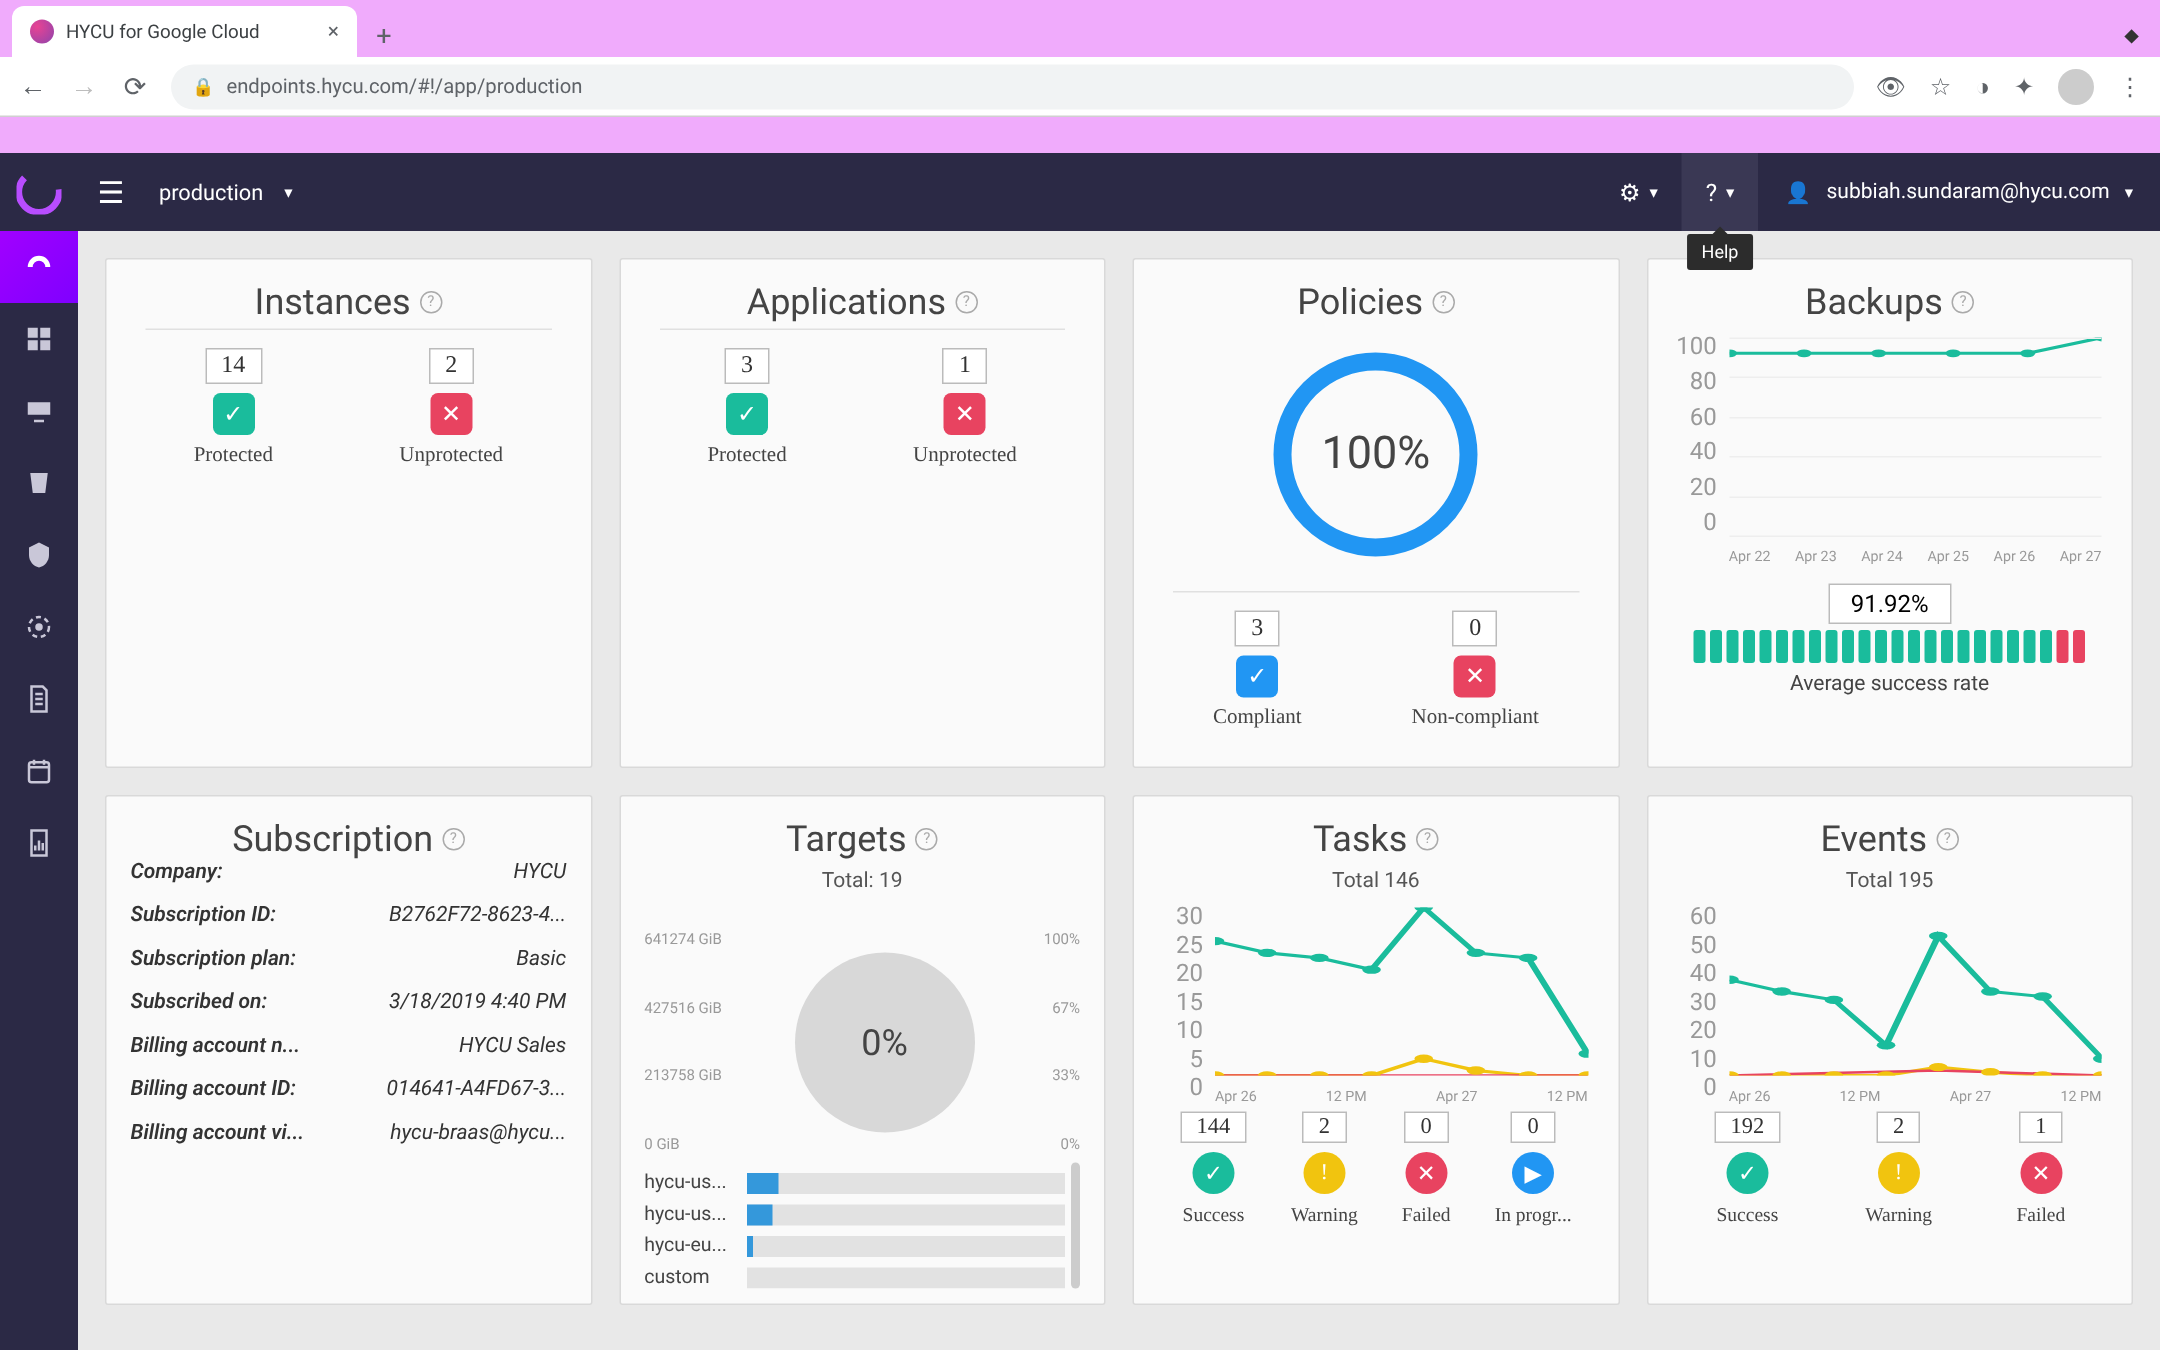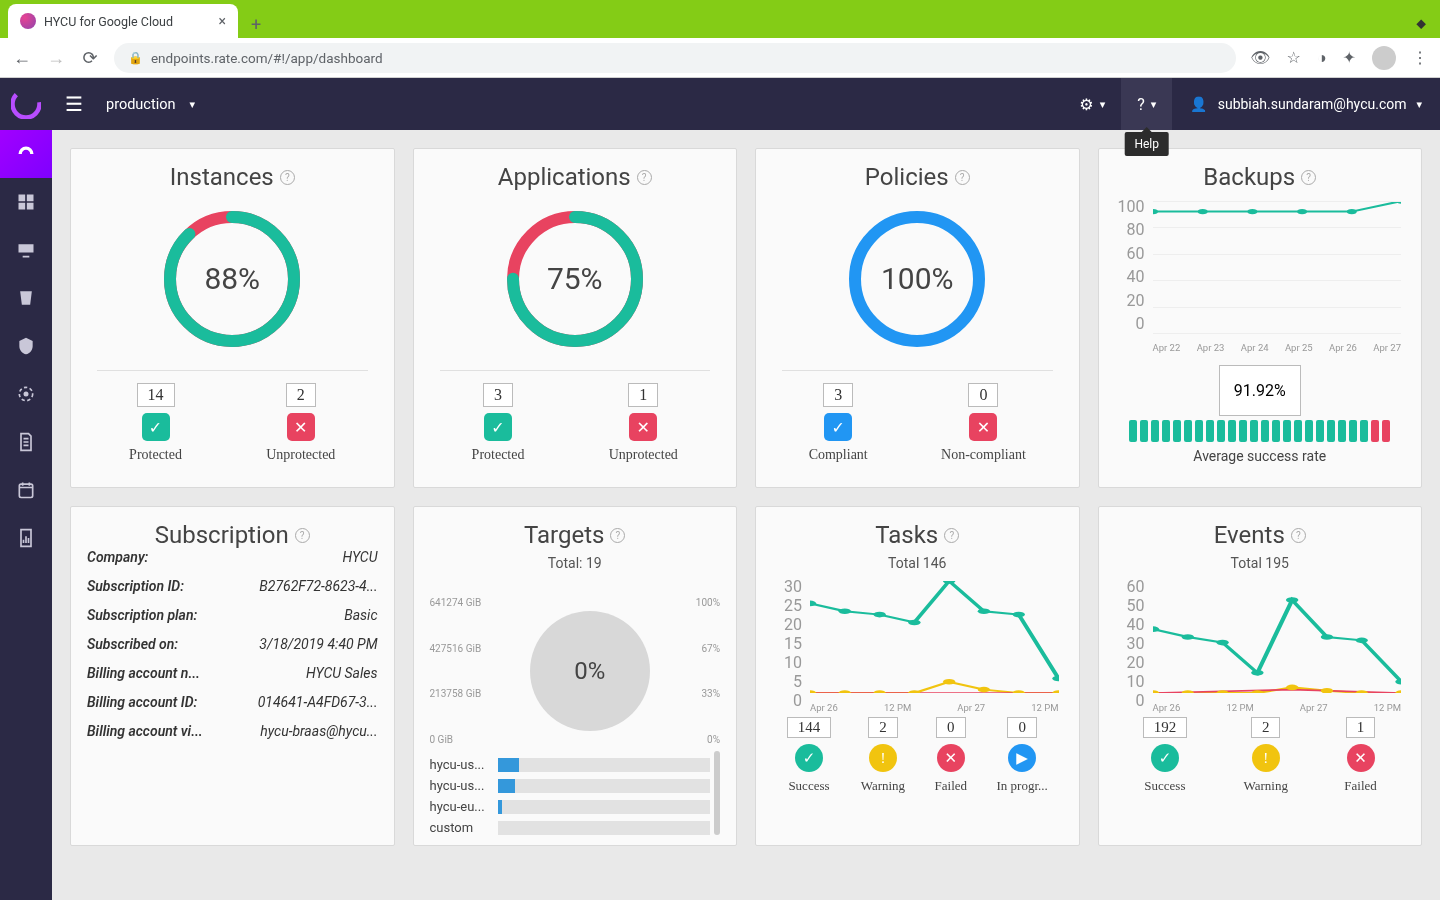--- a/index.html
+++ b/index.html
@@ -1,19 +1,19 @@
 <!DOCTYPE html>
 <html><head>
 <meta charset="utf-8">
 <style>
   * { box-sizing: border-box; margin: 0; padding: 0; }
   body { font-family: -apple-system, BlinkMacSystemFont, "Segoe UI", Roboto, Arial, sans-serif; background: #e5e5e5; width: 1440px; height: 900px; overflow: hidden; }
 
   
-  .browser-chrome { background: #84cc16; height: 78px; }
+  .browser-chrome { background: #f0abfc; height: 102px; }
   .tab-strip { display:flex; align-items:flex-end; height:38px; padding-left:8px; gap:4px;}
   .tab { display:flex; align-items:center; gap:8px; background:#fff; border-radius:8px 8px 0 0; height:34px; padding:0 12px; font-size:12.5px; color:#3c4043; width:230px;}
   .tab .favicon { width:16px; height:16px; border-radius:50%; background: radial-gradient(circle at 30% 30%, #e84393, #8e44ad); }
   .tab .close-x { margin-left:auto; font-size:14px; color:#5f6368; }
   .newtab { width:28px; height:28px; display:flex; align-items:center; justify-content:center; color:#5f6368; font-size:18px; }
   .omnibar { display:flex; align-items:center; background:#fff; height:40px; padding:0 12px; gap:14px; border-bottom:1px solid #d0d0d0;}
   .omnibar .nav-icn { width:20px; text-align:center; color:#5f6368; font-size:18px; }
   .addr { flex:1; display:flex; align-items:center; gap:8px; background:#f1f3f4; border-radius:20px; height:30px; padding:0 14px; font-size:13.5px; color:#5f6368;}
   .addr .lock { font-size:12px; }
   .right-icons { display:flex; gap:16px; align-items:center; color:#5f6368; font-size:16px;}
@@ -58,21 +58,21 @@
   .stat .badge { width:28px; height:28px; border-radius:5px; display:flex; align-items:center; justify-content:center; color:#fff; font-size:16px; }
   .badge.green{background:#1abc9c;} .badge.red{background:#e84360;} .badge.blue{background:#2196f3;}
   .stat-circle{ width:28px;height:28px;border-radius:50%;display:flex;align-items:center;justify-content:center;color:#fff;font-size:15px;}
 
   
   .chart-area { height:160px; position:relative; margin-top:6px;}
   .y-ticks { position:absolute; left:0; top:0; bottom:24px; width:34px; display:flex; flex-direction:column; justify-content:space-between; font-size:16px; color:#999; text-align:right; padding-right:4px;}
   .plot { position:absolute; left:38px; right:4px; top:4px; bottom:24px; }
   .gridline{ position:absolute; left:0; right:0; height:1px; background:#eee;}
   .x-ticks { position:absolute; left:38px; right:4px; bottom:4px; display:flex; justify-content:space-between; font-size:9.5px; color:#999;}
-  .rate-box{ border:1px solid #bbb; padding:15px 14px; font-size:16px; margin:8px auto 4px; width:max-content; background:#fff;}
+  .rate-box{ border:1px solid #bbb; padding:3px 14px; font-size:16px; margin:8px auto 4px; width:max-content; background:#fff;}
   .bars { display:flex; gap:3px; justify-content:center; }
   .bars .b{ width:8px; height:22px; background:#1abc9c; border-radius:2px;}
   .bars .b.red{ background:#e84360;}
   .subcap{ text-align:center; font-size:14px; color:#444; margin-top:6px;}
 
   
   .kv-list{ display:flex; flex-direction:column; gap:13px;font-style:italic; }
   .kv{ display:flex; justify-content:space-between; font-size:14px; color:#333; }
   .kv .k{ font-weight:600; white-space:nowrap; overflow:hidden; text-overflow:ellipsis; max-width:140px;}
   .kv .v{ white-space:nowrap; overflow:hidden; text-overflow:ellipsis; max-width:150px; text-align:center;}
@@ -110,21 +110,21 @@
     <div class="newtab">+</div>
     <div style="flex:1"></div>
     <div style="padding:0 14px 6px;color:#333;font-size:14px">⬥</div>
   </div>
   <div class="omnibar">
     <span class="nav-icn">←</span>
     <span class="nav-icn" style="color:#bdbdbd">→</span>
     <span class="nav-icn">⟳</span>
     <div class="addr">
       <span class="lock">🔒</span>
-      <span>endpoints.rate.com/#!/app/dashboard</span>
+      <span>endpoints.hycu.com/#!/app/production</span>
     </div>
     <div class="right-icons">
       <span>👁</span>
       <span>☆</span>
       <span>◑</span>
       <span>✦</span>
       <span class="avatar-small"></span>
       <span>⋮</span>
     </div>
   </div>
@@ -210,58 +210,40 @@
   </div>
 
   <div class="dash">
     <div class="grid">
 
       <div class="card">
         <h2>
             <span>Instances</span>
             <span class="qmark">?</span>
           </h2>
-        <div class="donut-wrap">
-            <div class="donut">
-          <svg width="150" height="150">
-                <circle cx="75" cy="75" r="62" fill="none" stroke="#e84360" stroke-width="12"></circle>
-                <circle cx="75" cy="75" r="62" fill="none" stroke="#1abc9c" stroke-width="12" stroke-dasharray="389" stroke-dashoffset="47" stroke-linecap="round"></circle>
-              </svg>
-          <div class="pct">88%</div>
-        </div>
-          </div>
         <div class="divider"></div>
         <div class="stats-row">
           <div class="stat">
             <span class="count">14</span>
             <span class="badge green">✓</span>
             <span>Protected</span>
           </div>
           <div class="stat">
             <span class="count">2</span>
             <span class="badge red">✕</span>
             <span>Unprotected</span>
           </div>
         </div>
       </div>
 
       <div class="card">
         <h2>
             <span>Applications</span>
             <span class="qmark">?</span>
           </h2>
-        <div class="donut-wrap">
-            <div class="donut">
-          <svg width="150" height="150">
-                <circle cx="75" cy="75" r="62" fill="none" stroke="#e84360" stroke-width="12"></circle>
-                <circle cx="75" cy="75" r="62" fill="none" stroke="#1abc9c" stroke-width="12" stroke-dasharray="389" stroke-dashoffset="97" stroke-linecap="round"></circle>
-              </svg>
-          <div class="pct">75%</div>
-        </div>
-          </div>
         <div class="divider"></div>
         <div class="stats-row">
           <div class="stat">
             <span class="count">3</span>
             <span class="badge green">✓</span>
             <span>Protected</span>
           </div>
           <div class="stat">
             <span class="count">1</span>
             <span class="badge red">✕</span>

